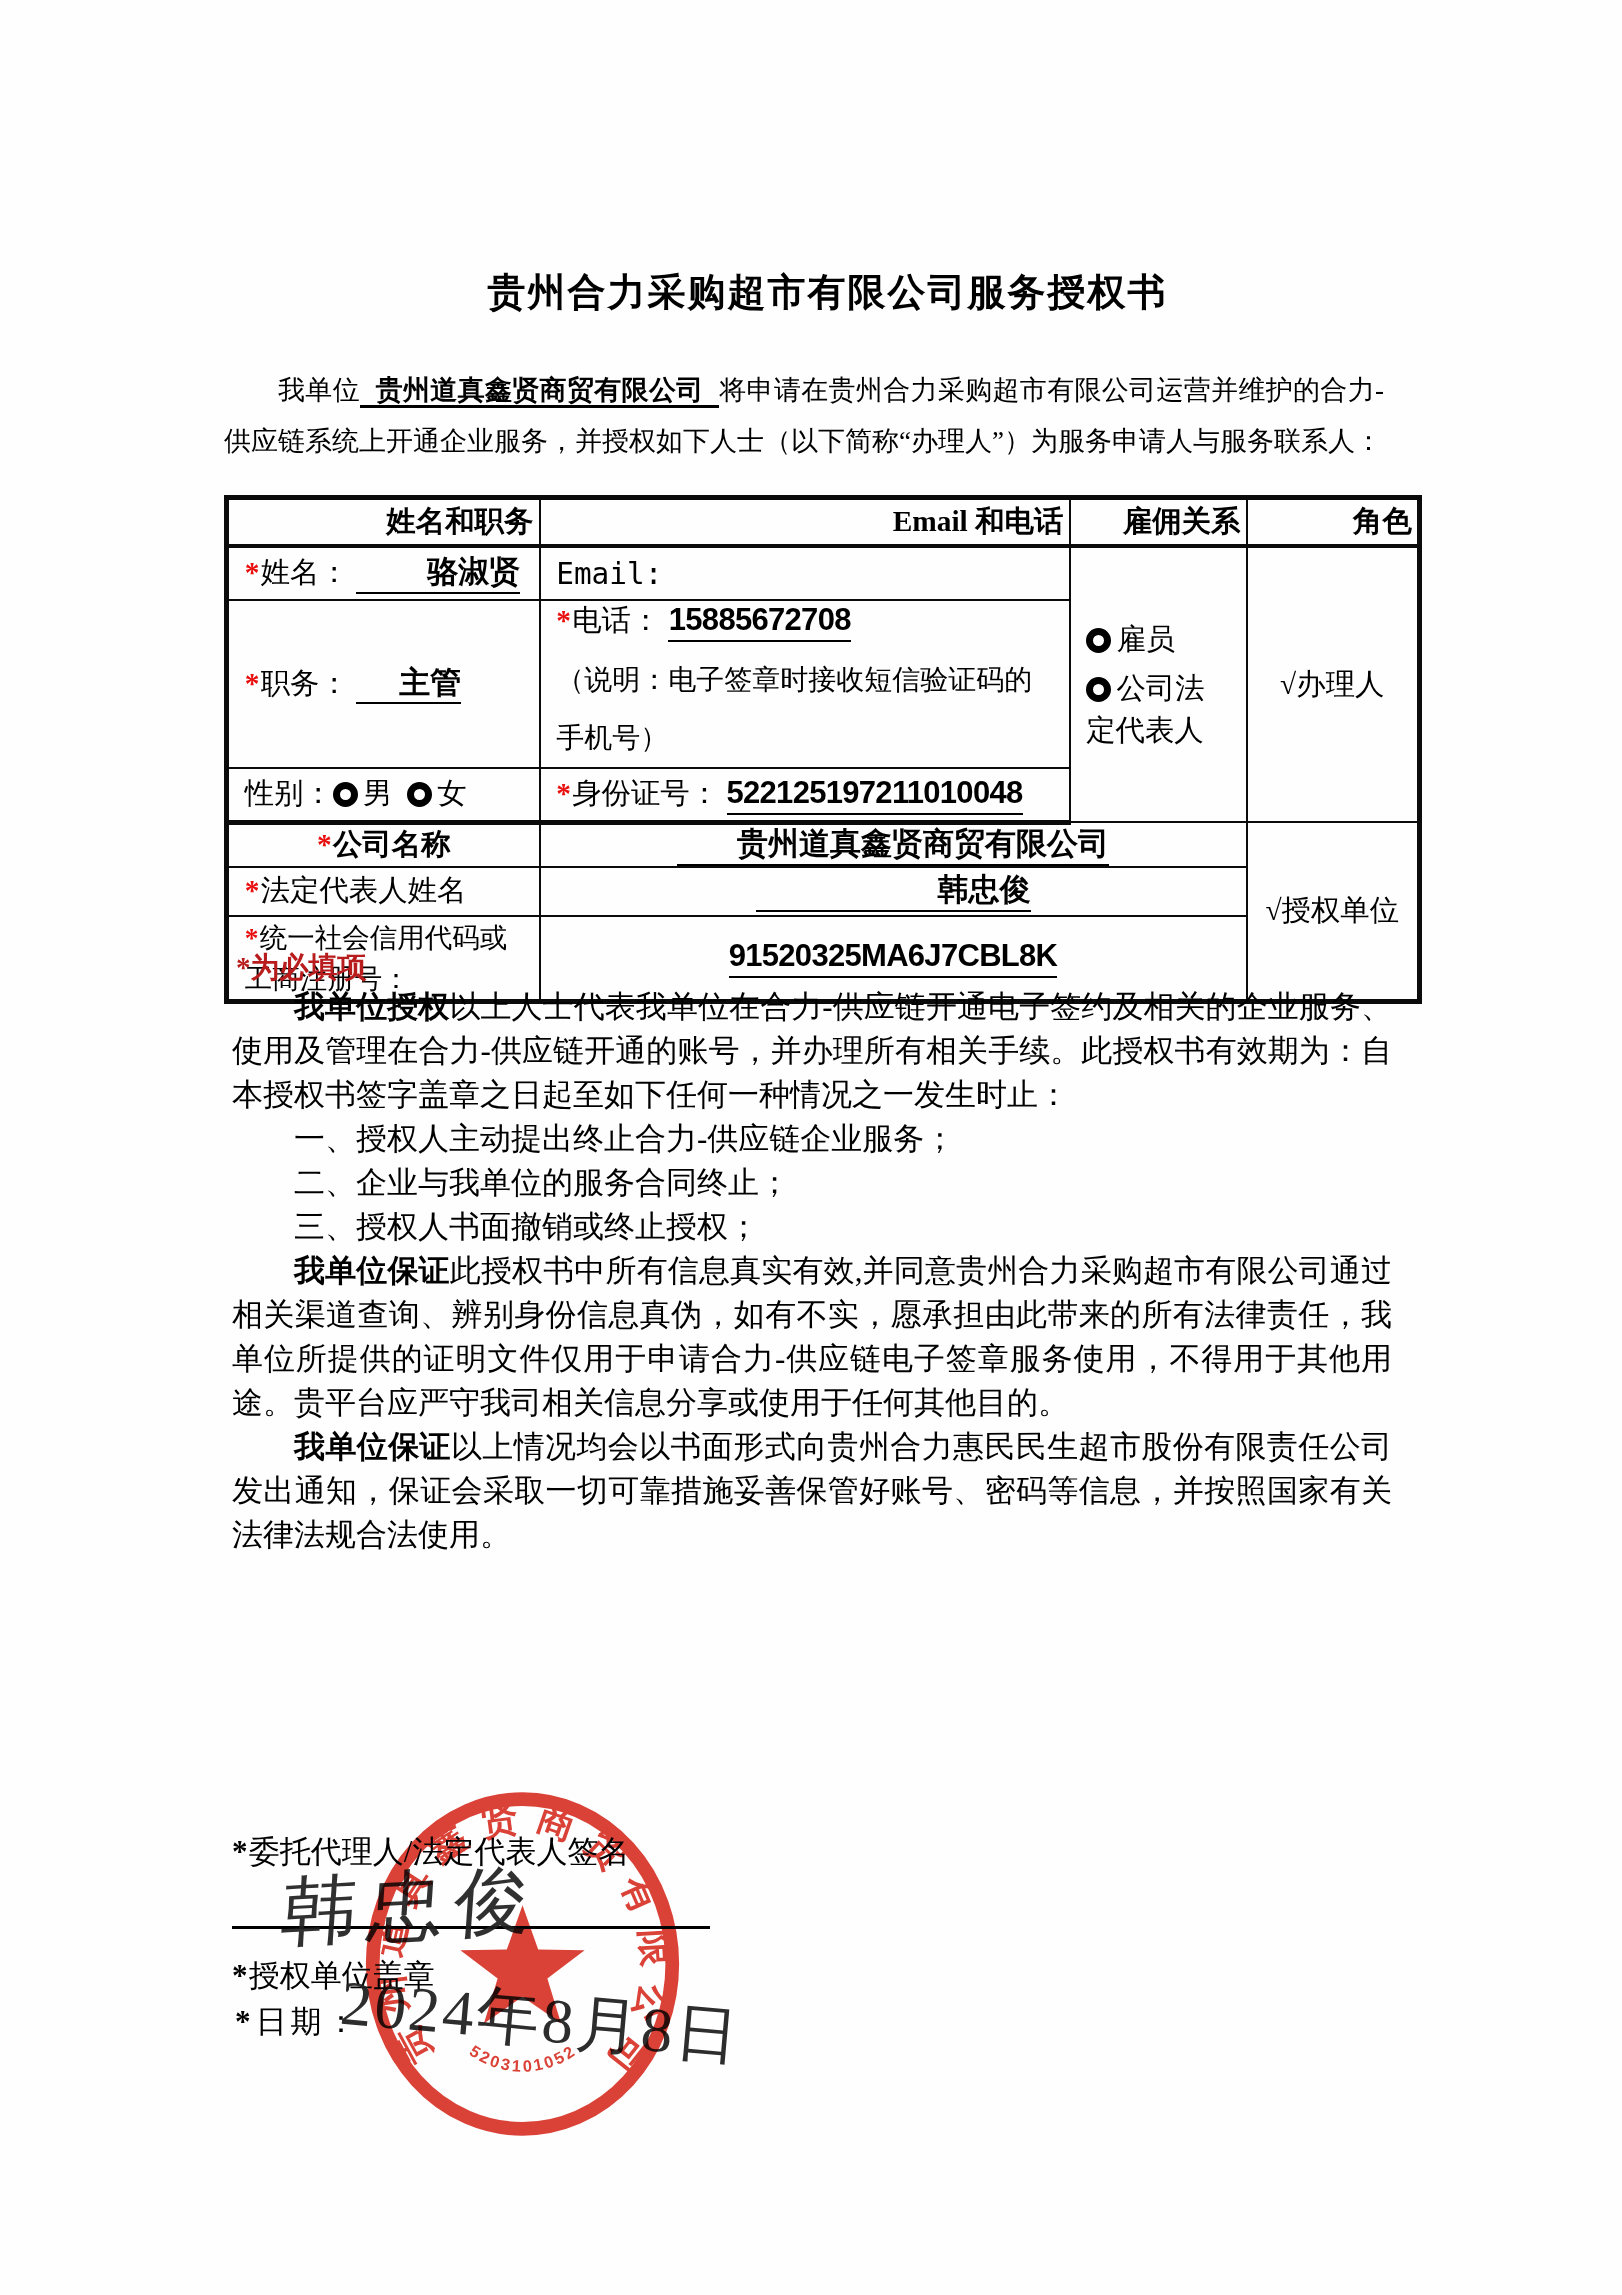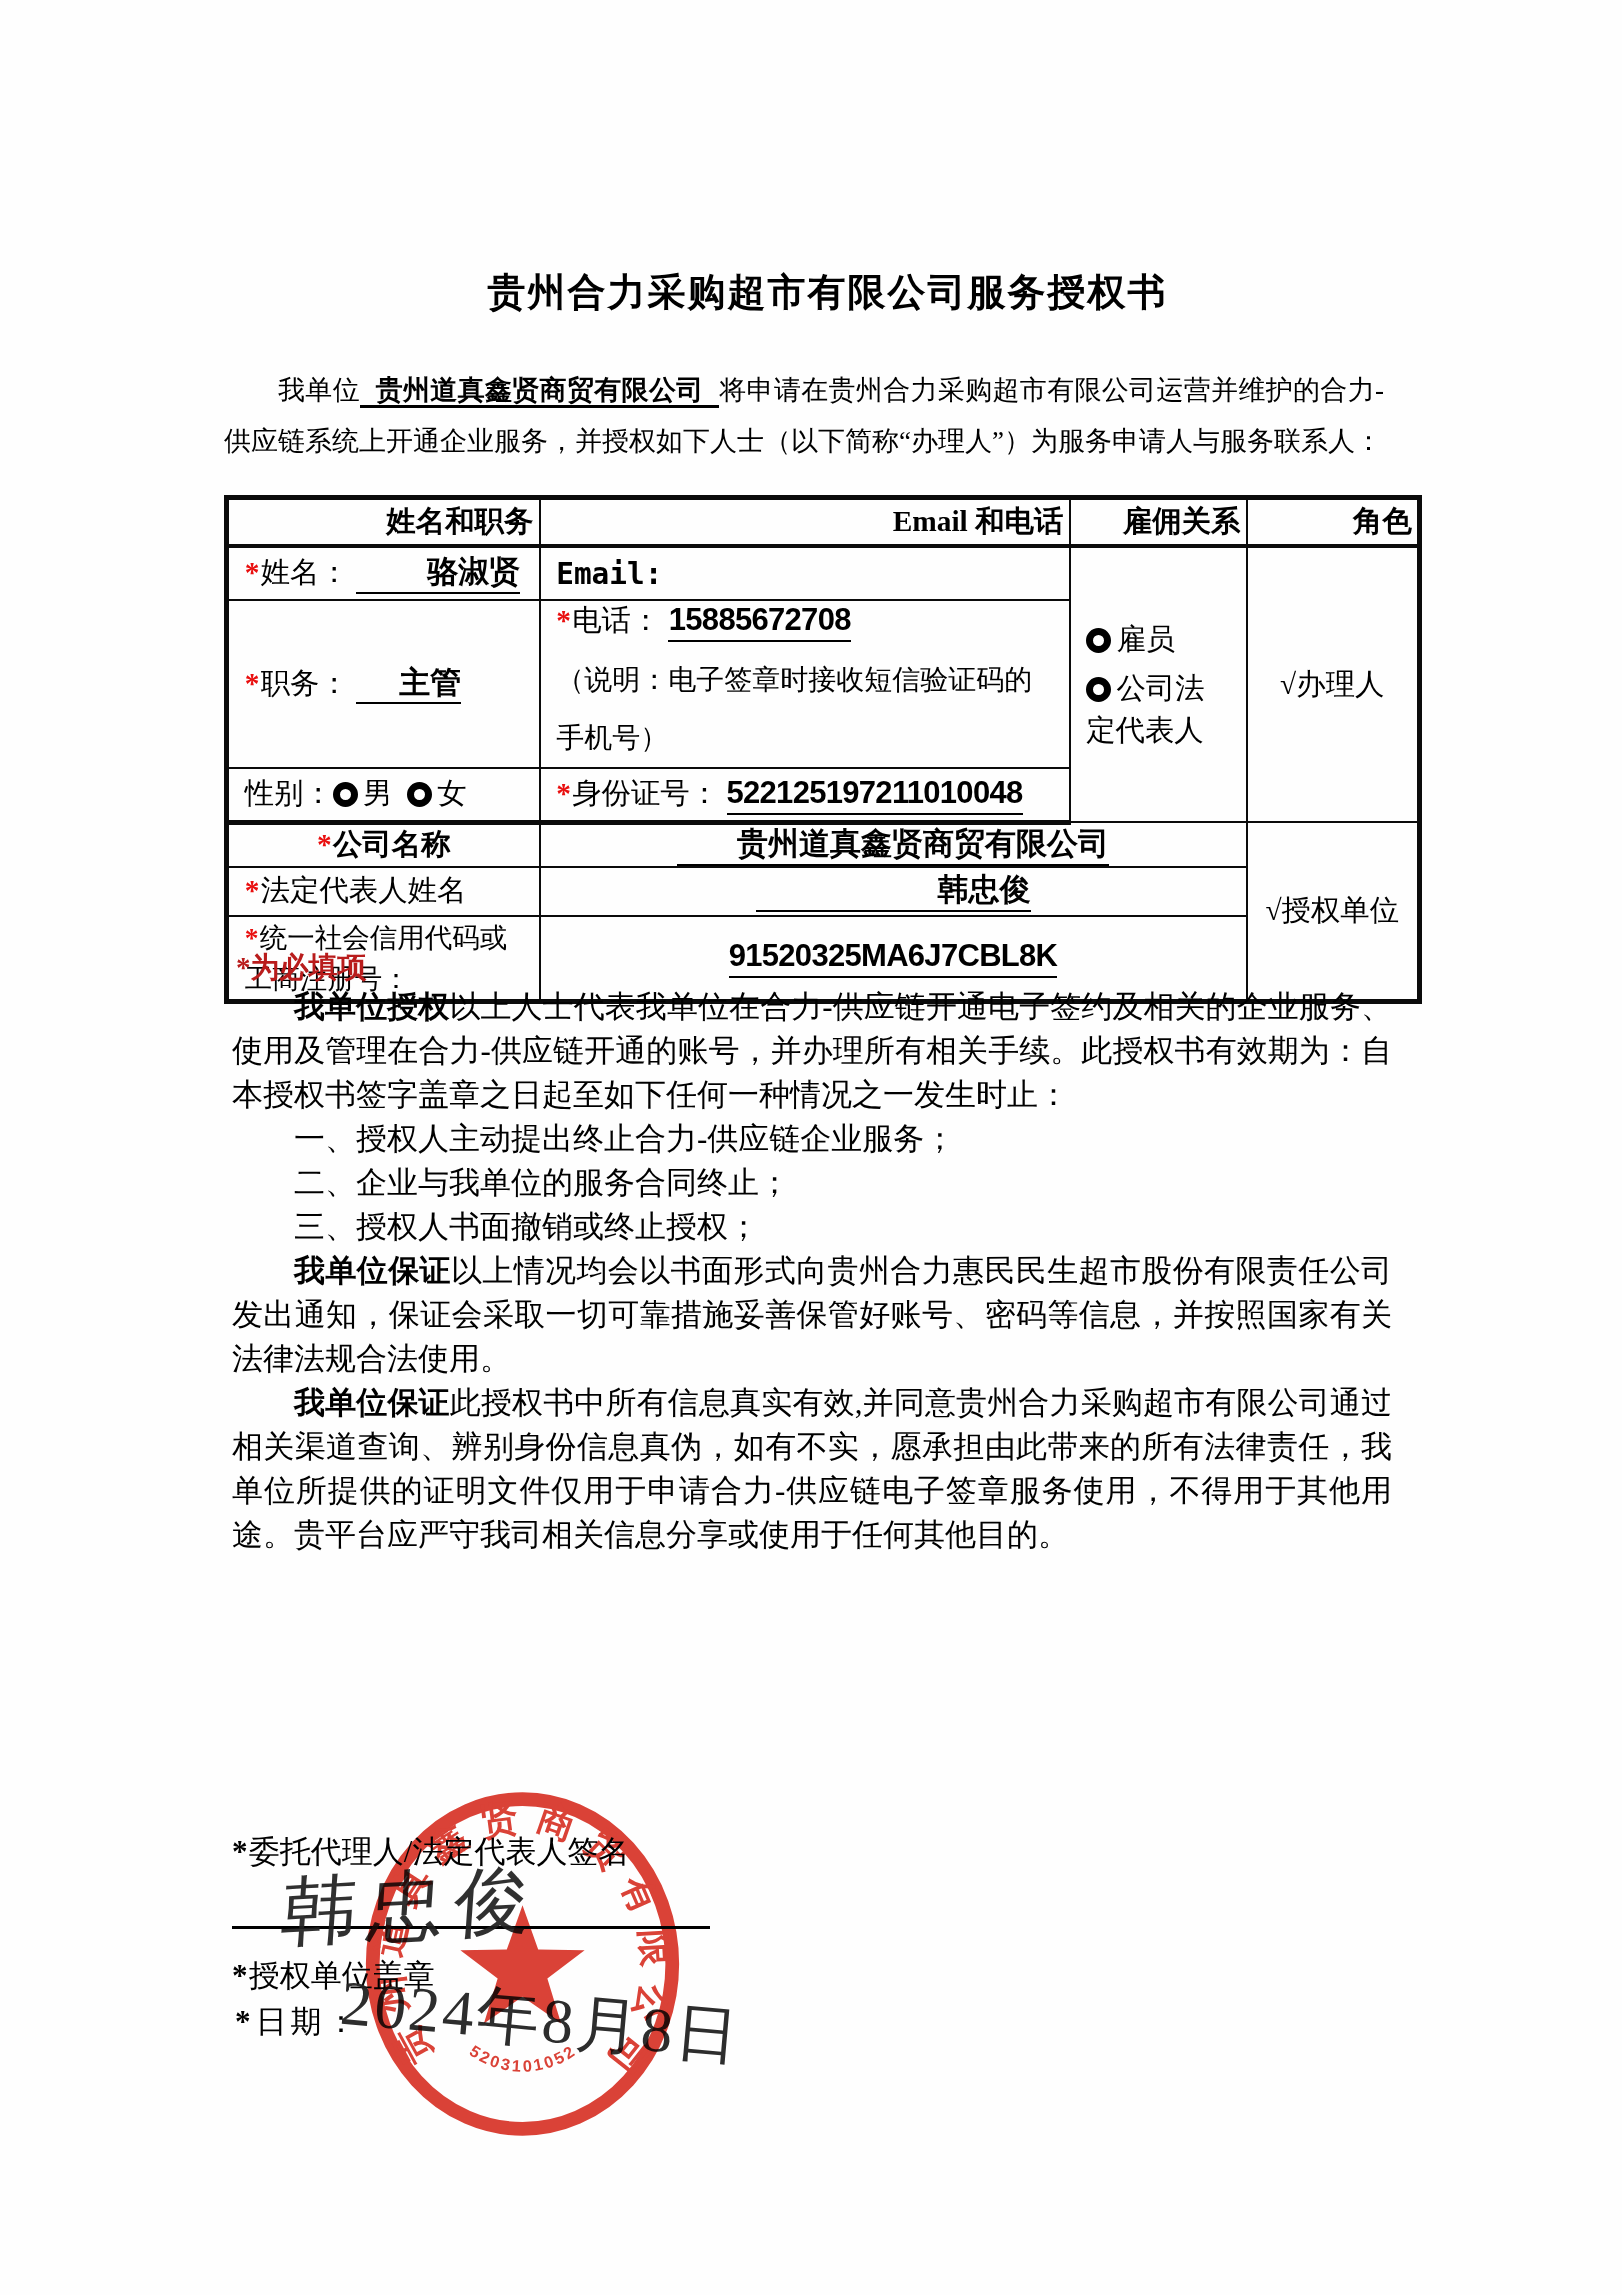--- a/index.html
+++ b/index.html
@@ -34,21 +34,21 @@
   tr.r-company td{ height:38px; }
   tr.r-legal td{ height:47px; }
   tr.r-uscc  td{ height:80px; }
   td.rs3{ border-bottom:5.2px solid #0b0b0b; }
   .ast{ color:#e90f0f; font-weight:bold; padding-right:1.3px; }
   .ast.black{ color:#000; }
   .u{ display:inline-block; border-bottom:2.6px solid #000; text-align:right; font-weight:bold; font-size:31px; line-height:1.25; }
   .u.w250{min-width:164px}.u.w160{min-width:105px}.u.w280{min-width:183px}
   .u.w400{min-width:262px}.u.w660{min-width:432px}.u.w420{min-width:275px}.u.w430{min-width:281px}
   .num{ font-family:Liberation Sans, sans-serif; font-weight:700; letter-spacing:-0.7px; }
-  .mono{ font-family:"DejaVu Sans Mono","Liberation Mono",monospace;font-weight:bold; }
+  .mono{ font-family:"DejaVu Sans Mono","Liberation Mono",monospace; }
   .radio{
     display:inline-block; width:11px; height:11px; border:7.9px solid #000;
     border-radius:50%; vertical-align:middle; margin:-3.9px 5.2px 0 0; background:#fff;
   }
   td.emp-cell{ line-height:42px; padding-right:6.5px; }
   td.emp-cell .opt{ display:block; margin:6.5px 0; }
   td.role-cell{ text-align:center; padding:0 6.5px; }
   td.center{ text-align:center; }
   td.vbottom{ vertical-align:bottom; padding-bottom:11.8px; }
   .phone-note{ font-size:28px; line-height:58px; display:block; margin-top:9.2px; }
@@ -177,22 +177,22 @@
   </tbody>
     </table>
 
   <div class="required-note"><span>*</span><span>为必填项</span></div>
 
   <div class="bodytext">
     <p><span class="b">我单位授权</span><span>以上人士代表我单位在合力-供应链开通电子签约及相关的企业服务、使用及管理在合力-供应链开通的账号，并办理所有相关手续。此授权书有效期为：自本授权书签字盖章之日起至如下任何一种情况之一发生时止：</span></p>
     <div class="list-item">一、授权人主动提出终止合力-供应链企业服务；</div>
     <div class="list-item">二、企业与我单位的服务合同终止；</div>
     <div class="list-item">三、授权人书面撤销或终止授权；</div>
+    <p><span class="b">我单位保证</span><span>此授权书中所有信息真实有效,并同意贵州合力采购超市有限公司通过相关渠道查询、辨别身份信息真伪，如有不实，愿承担由此带来的所有法律责任，我单位所提供的证明文件仅用于申请合力-供应链电子签章服务使用，不得用于其他用途。贵平台应严守我司相关信息分享或使用于任何其他目的。</span></p>
     <p><span class="b">我单位保证</span><span>以上情况均会以书面形式向贵州合力惠民民生超市股份有限责任公司发出通知，保证会采取一切可靠措施妥善保管好账号、密码等信息，并按照国家有关法律法规合法使用。</span></p>
-    <p><span class="b">我单位保证</span><span>此授权书中所有信息真实有效,并同意贵州合力采购超市有限公司通过相关渠道查询、辨别身份信息真伪，如有不实，愿承担由此带来的所有法律责任，我单位所提供的证明文件仅用于申请合力-供应链电子签章服务使用，不得用于其他用途。贵平台应严守我司相关信息分享或使用于任何其他目的。</span></p>
   </div>
 
   <div class="sign-label"><span class="ast black">*</span><span>委托代理人/法定代表人签名</span></div>
 
   <div class="sign-line"></div>
 
   <div class="signature">韩忠俊</div>
 
   <div class="stamp-label"><span class="ast black">*</span><span>授权单位盖章</span></div>
 

